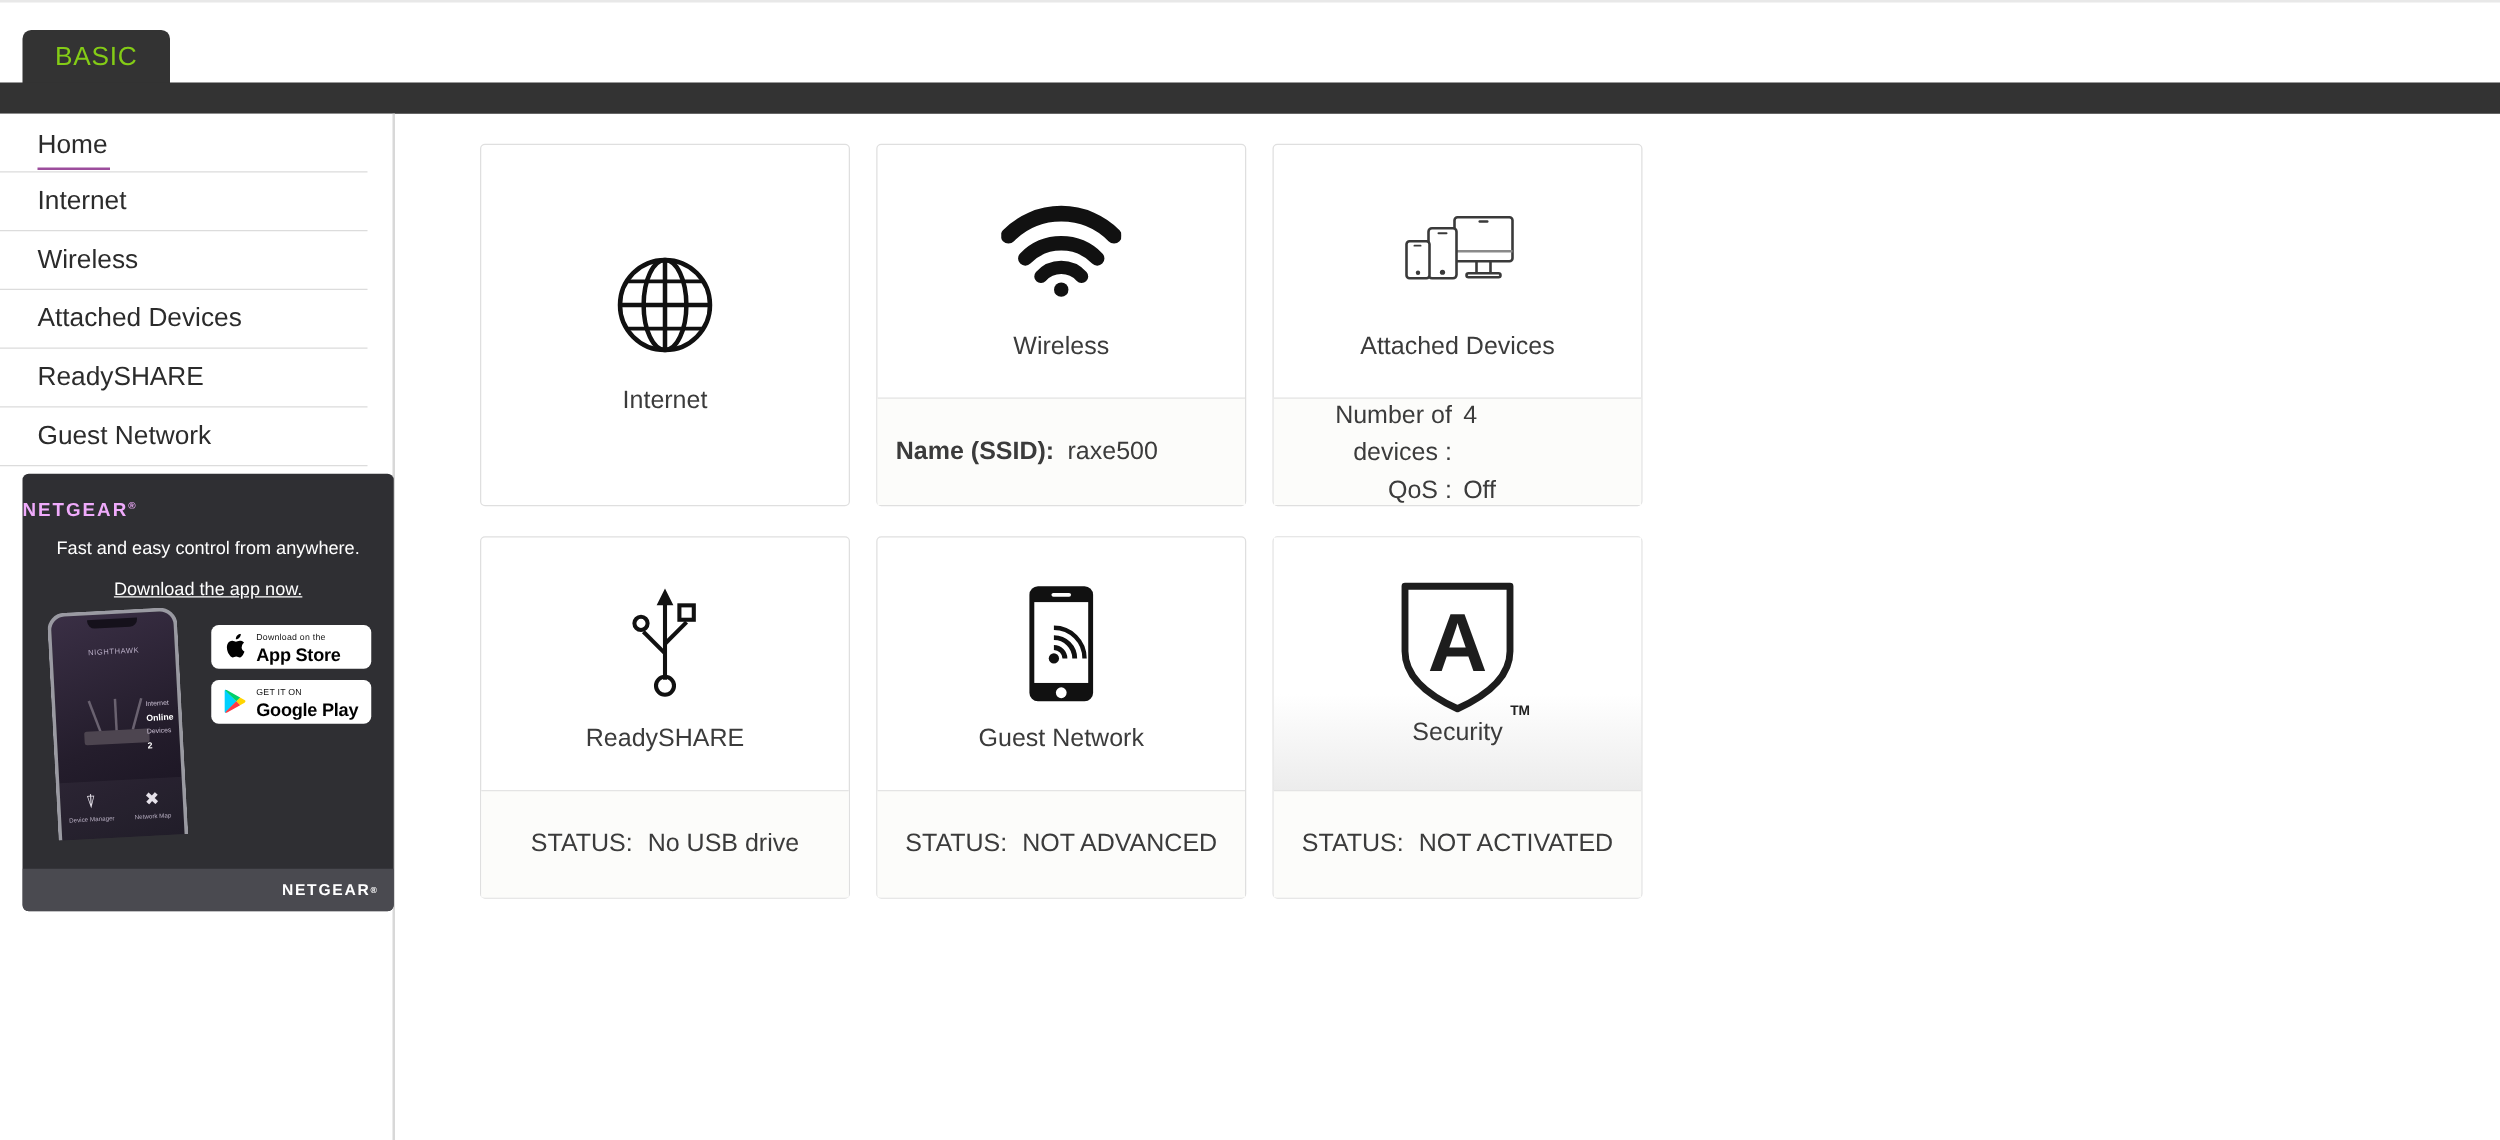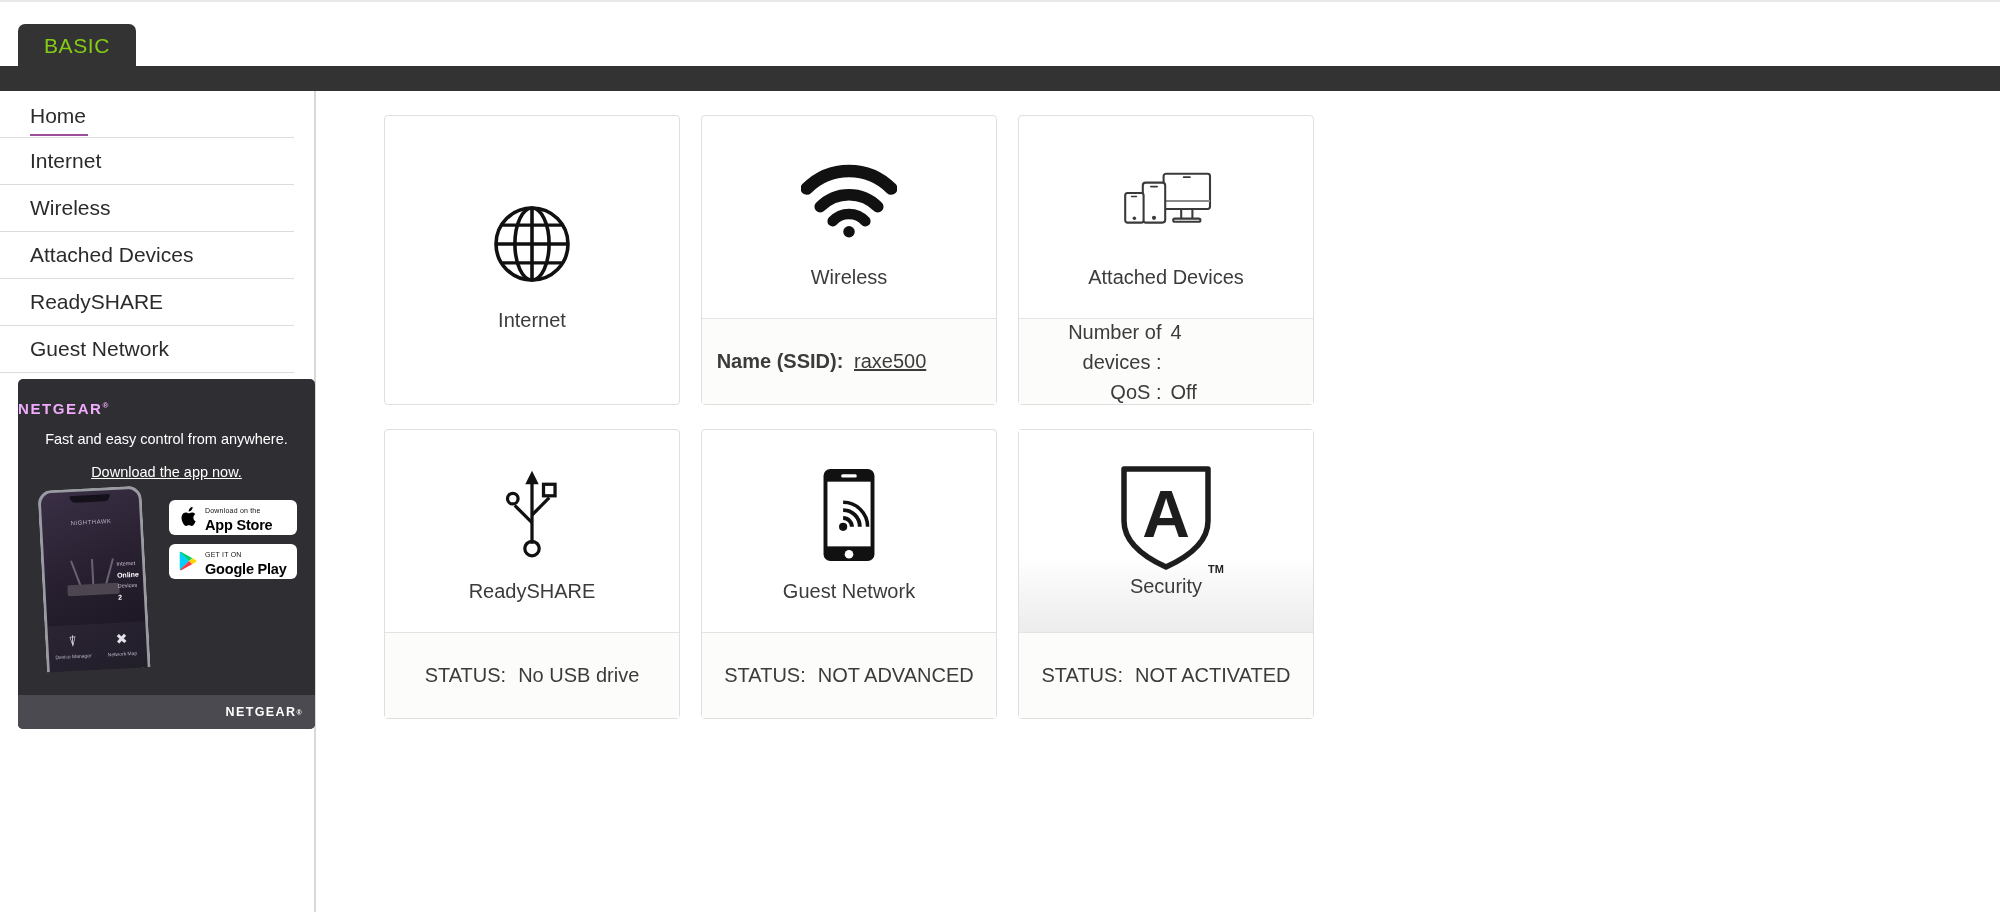--- a/index.html
+++ b/index.html
@@ -298,21 +298,21 @@
     background: #fcfcfa;
     display: flex;
     flex-direction: column;
     align-items: center;
     justify-content: center;
     font-size: 20px;
     color: #3b3b3b;
   }
   .kv { display: flex; width: 100%; padding: 0 14px; line-height: 1.55; }
   .kv .k { flex: 1; text-align: center; font-weight: bold; padding-right: 10px; }
-  .kv .v { flex: 1; text-align: left; text-decoration: underline; }
+  .kv .v { flex: 1; text-align: left; }
   .kv2 { display: flex; width: 100%; padding: 0 14px; line-height: 1.5; }
   .kv2 .k { flex: 1; text-align: right; padding-right: 9px; }
   .kv2 .v { flex: 1; text-align: left; }
   .statusline .lbl { margin-right: 12px; }
 
   
   .shield-wrap { position: relative; width: 104px; height: 118px; }
   .tm {
     position: absolute;
     right: -6px;

